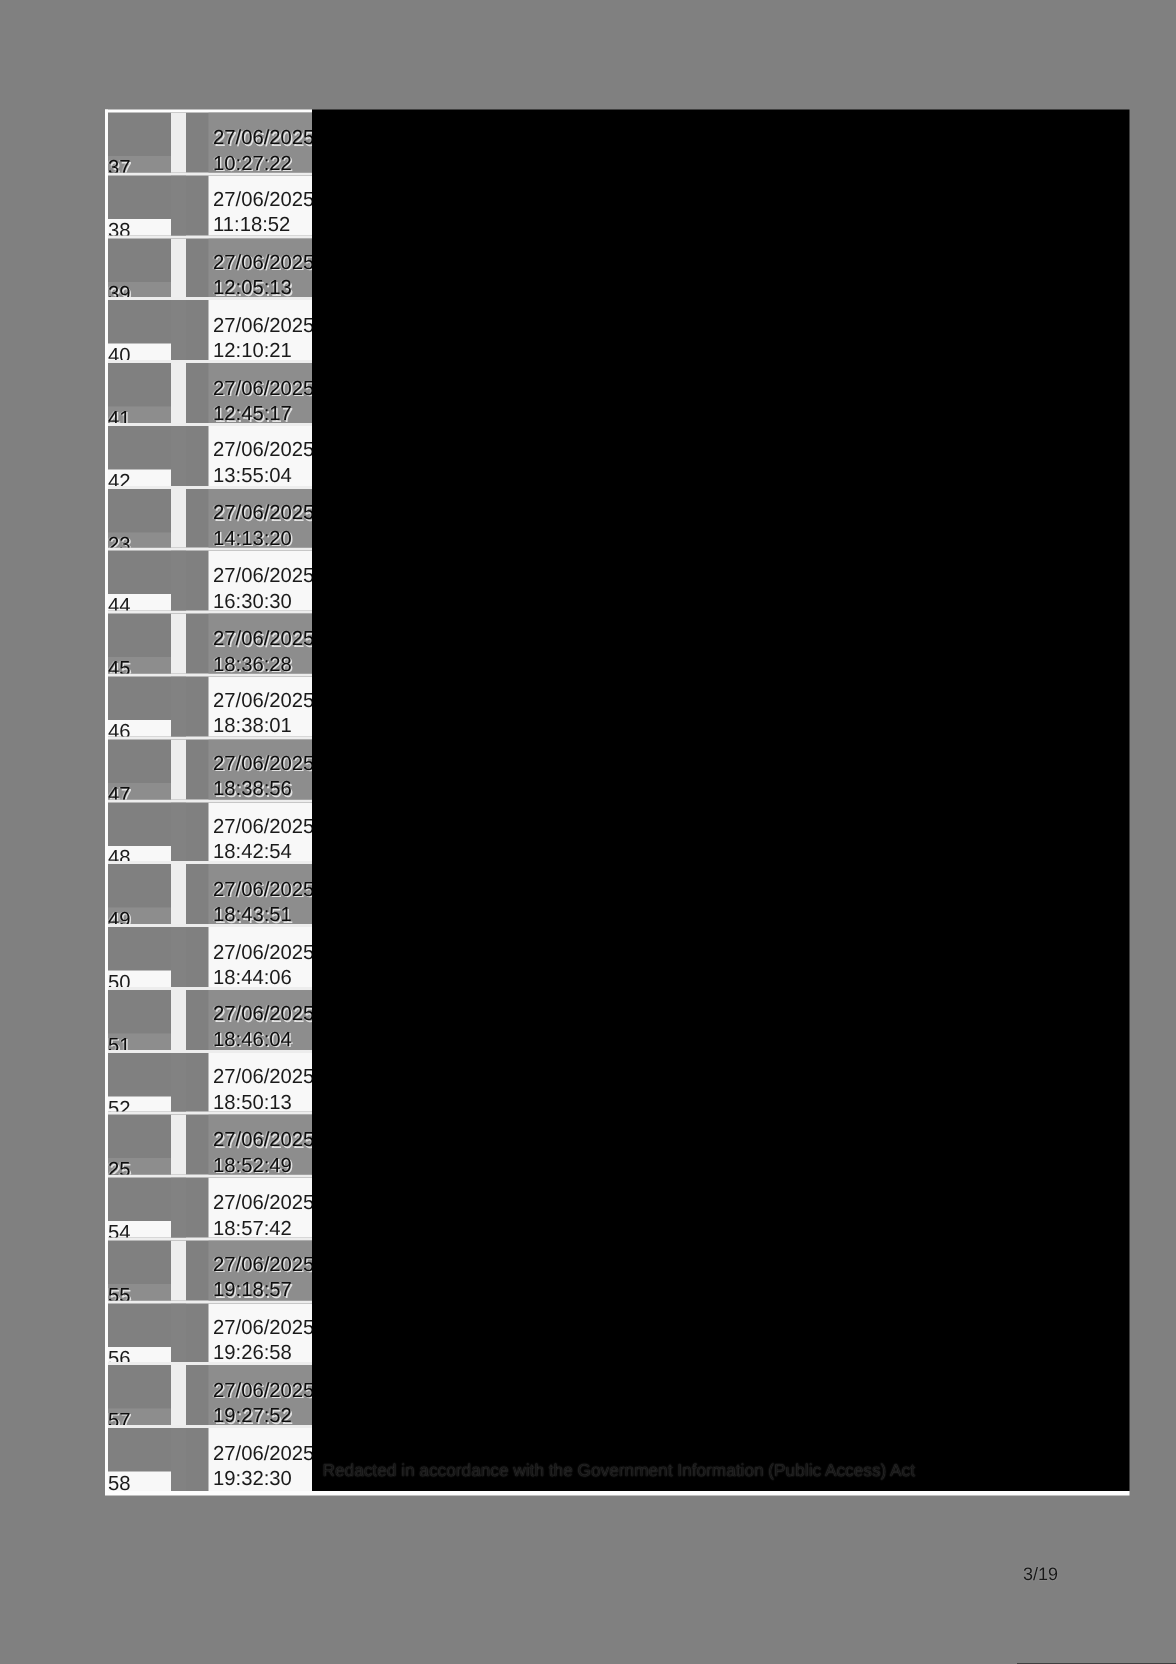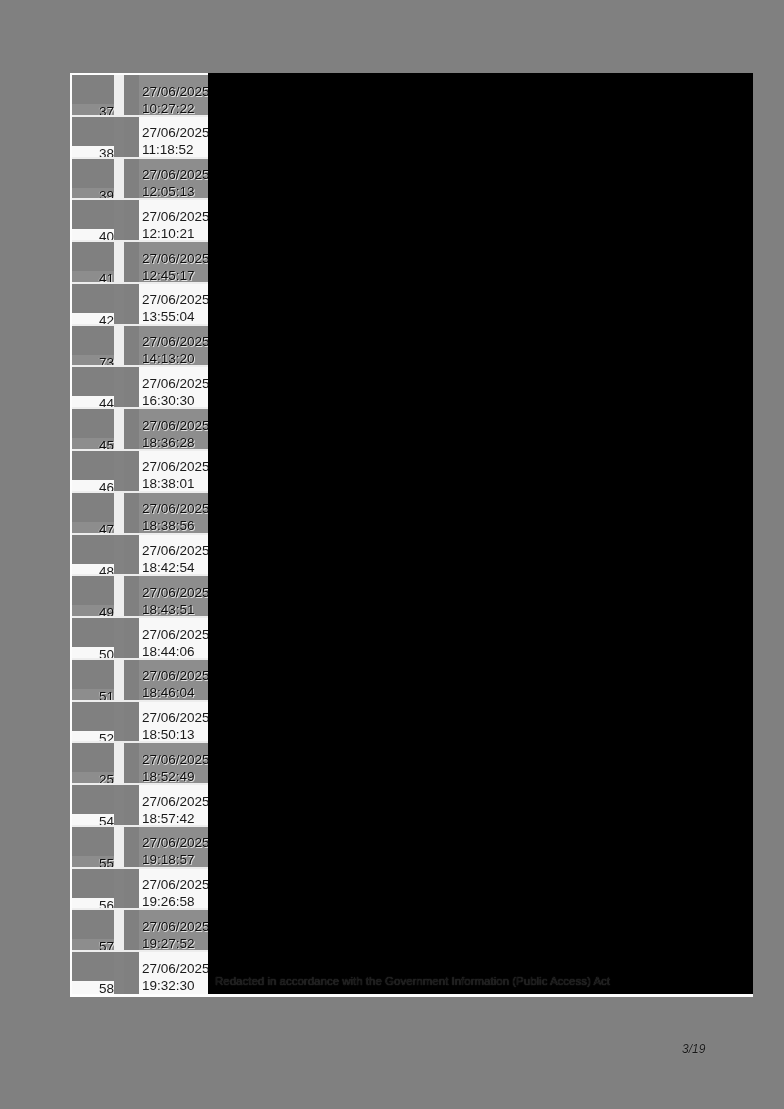--- a/index.html
+++ b/index.html
@@ -58,21 +58,21 @@
   .row.shaded .date {
     background: var(--shaded-row, #8d8d8d);
     color: #0e0e0e;
     text-shadow: 1px 1px 0 rgba(255,255,255,0.75), -1px 0 0 rgba(255,255,255,0.28);
   }
   .row.shaded .divider { background: var(--divider-on-shaded, #eeeeee); }
 
   .num {
     display: flex;
     align-items: flex-end;
-    justify-content: flex-end;
+    justify-content: flex-start;
     font-size: 13.5px;
     line-height: 15px;
     padding-bottom: 5px;
     margin-top: 29px;
   }
 
   .date {
     font-size: 13.5px;
     line-height: 17px;
     display: flex;
@@ -94,21 +94,20 @@
     text-shadow: 0 0 1px rgba(255,255,255,0.35);
   }
 
   .pageno {
     position: absolute;
     left: 682px;
     top: 1042px;
     font-size: 12px;
     color: #171717;
     text-shadow: 0 0 1px rgba(255,255,255,0.35);
-    font-style: italic;
   }
 </style>
 </head>
 <body>
 
 <div class="doc-table">
   <div class="rows-col">
       <div class="row shaded">
     <div class="cell num">
       <span>37</span>
@@ -164,21 +163,21 @@
       <span>42</span>
     </div>
     <div class="cell divider"></div>
     <div class="cell date">
       <span>27/06/2025</span>
       <span>13:55:04</span>
     </div>
   </div>
       <div class="row shaded">
     <div class="cell num">
-      <span>73</span>
+      <span>23</span>
     </div>
     <div class="cell divider"></div>
     <div class="cell date">
       <span>27/06/2025</span>
       <span>14:13:20</span>
     </div>
   </div>
       <div class="row light">
     <div class="cell num">
       <span>44</span>

